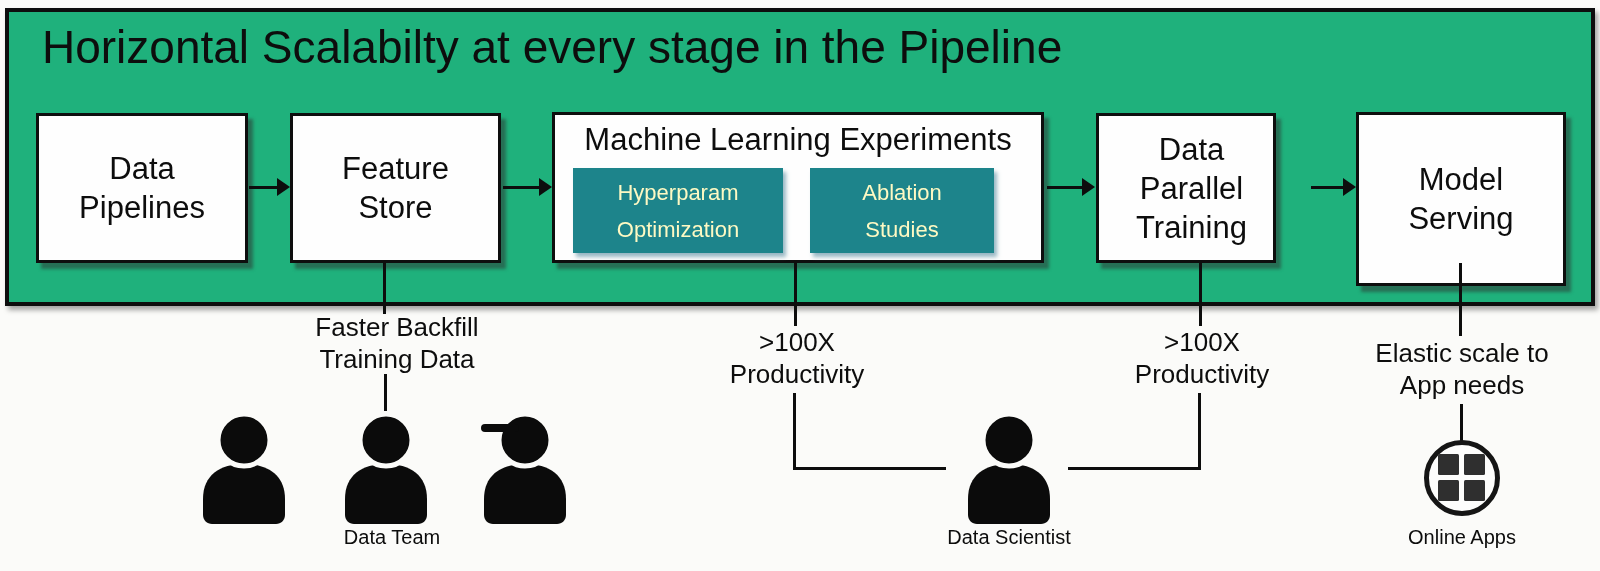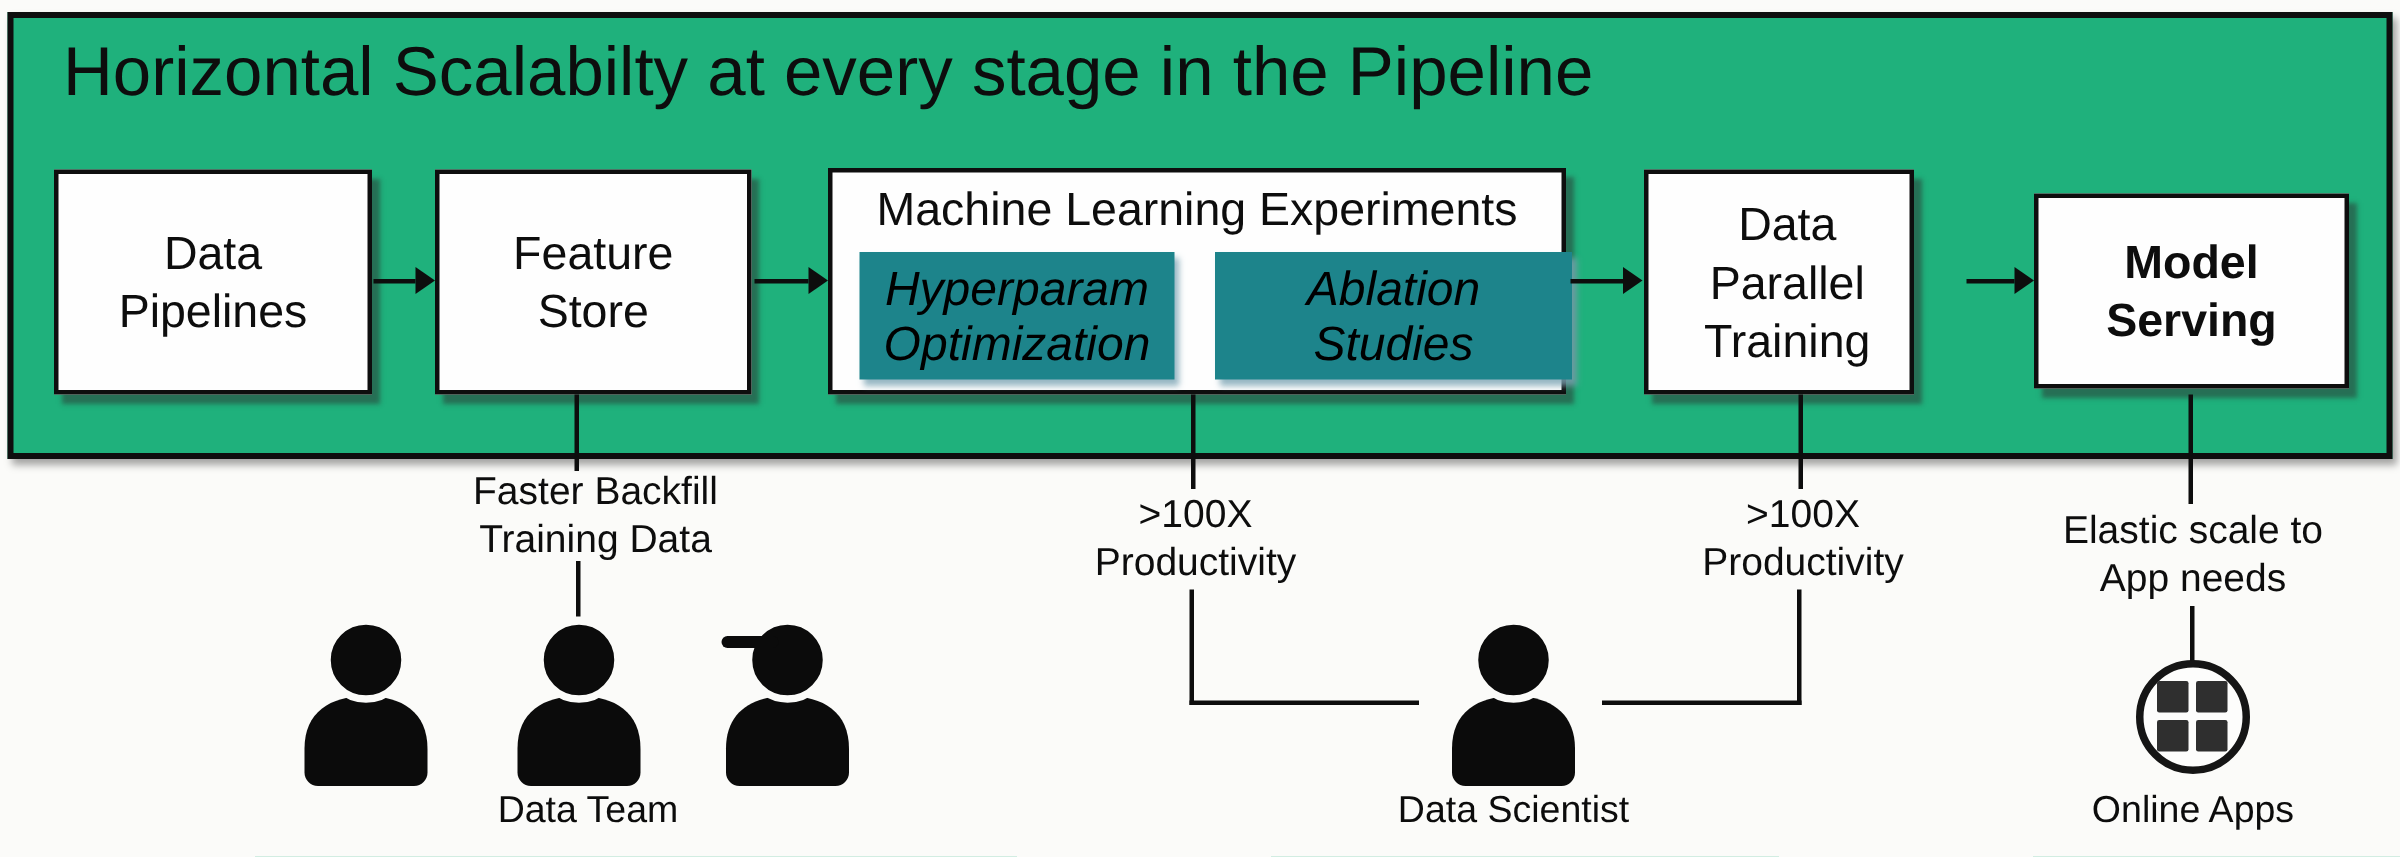--- a/index.html
+++ b/index.html
@@ -22,41 +22,41 @@
   .stage{
     position:absolute;box-sizing:border-box;background:#fefefe;
     border:3px solid #0e0e0e;box-shadow:5px 6px 3px rgba(45,45,45,.5);
     display:flex;align-items:center;justify-content:center;text-align:center;
     font-size:31px;line-height:39px;color:#0d0d0d;
   }
   .stage .lbl{white-space:pre-line;}
   .stage.ml{align-items:flex-start;padding-top:5px;}
   .subbox{
     position:absolute;box-sizing:border-box;background:var(--inner-teal,#1d848b);
-    color:#000000;display:flex;align-items:center;justify-content:center;text-align:center;
-    font-size:32px;line-height:37px;box-shadow:3px 4px 4px rgba(125,165,180,.8);font-style:italic;
+    color:#fef9c3;display:flex;align-items:center;justify-content:center;text-align:center;
+    font-size:22px;line-height:37px;box-shadow:3px 4px 4px rgba(125,165,180,.8);
   }
   .subbox .lbl{white-space:pre-line;}
   
   .arrow{position:absolute;height:3px;background:#0d0d0d;top:186px;}
   .arrow::after{
     content:"";position:absolute;right:-13px;top:-8px;width:0;height:0;
     border-left:13px solid #0d0d0d;border-top:9px solid transparent;border-bottom:9px solid transparent;
   }
   
   .vline{position:absolute;width:3px;background:#0d0d0d;}
   .hline{position:absolute;height:3px;background:#0d0d0d;}
   
   .note{
     position:absolute;width:240px;text-align:center;font-size:26px;line-height:32px;
     white-space:pre-line;color:#0d0d0d;
   }
   
   .person{position:absolute;}
-  .actor-name{position:absolute;width:260px;text-align:center;font-size:25px;color:#0c0c0c;}
+  .actor-name{position:absolute;width:260px;text-align:center;font-size:20px;color:#0c0c0c;}
   .appsvg{position:absolute;}
 </style>
 </head>
 <body>
 
 <div class="canvas">
 
   <svg width="0" height="0" style="position:absolute" aria-hidden="true">
     <defs>
       <g id="person-shape" fill="#0b0b0b">
@@ -83,32 +83,32 @@
     <span class="lbl">Data
 Pipelines</span>
   </div>
 
   <div class="stage ml" style="left:552px;top:112px;width:492px;height:151px;">
     <span class="lbl">Machine Learning Experiments</span>
     <div class="subbox" style="left:18px;top:53px;width:210px;height:85px;">
       <span class="lbl">Hyperparam
 Optimization</span>
     </div>
-    <div class="subbox" style="left:255px;top:53px;width:238px;height:85px;">
+    <div class="subbox" style="left:255px;top:53px;width:184px;height:85px;">
       <span class="lbl">Ablation
 Studies</span>
     </div>
   </div>
 
   <div class="stage" style="left:1096px;top:113px;width:180px;height:150px;padding-left:11px;">
     <span class="lbl">Data Parallel
 Training</span>
   </div>
 
-  <div class="stage" style="left:1356px;top:129px;width:210px;height:130px;font-weight:bold;">
+  <div class="stage" style="left:1356px;top:112px;width:210px;height:174px;">
     <span class="lbl">Model
 Serving</span>
   </div>
 
   <div class="arrow" style="left:249px;width:28px;"></div>
   <div class="arrow" style="left:503px;width:36px;"></div>
   <div class="arrow" style="left:1047px;width:35px;"></div>
   <div class="arrow" style="left:1311px;width:32px;"></div>
 
   <div class="vline" style="left:383px;top:263px;height:51px;"></div>

